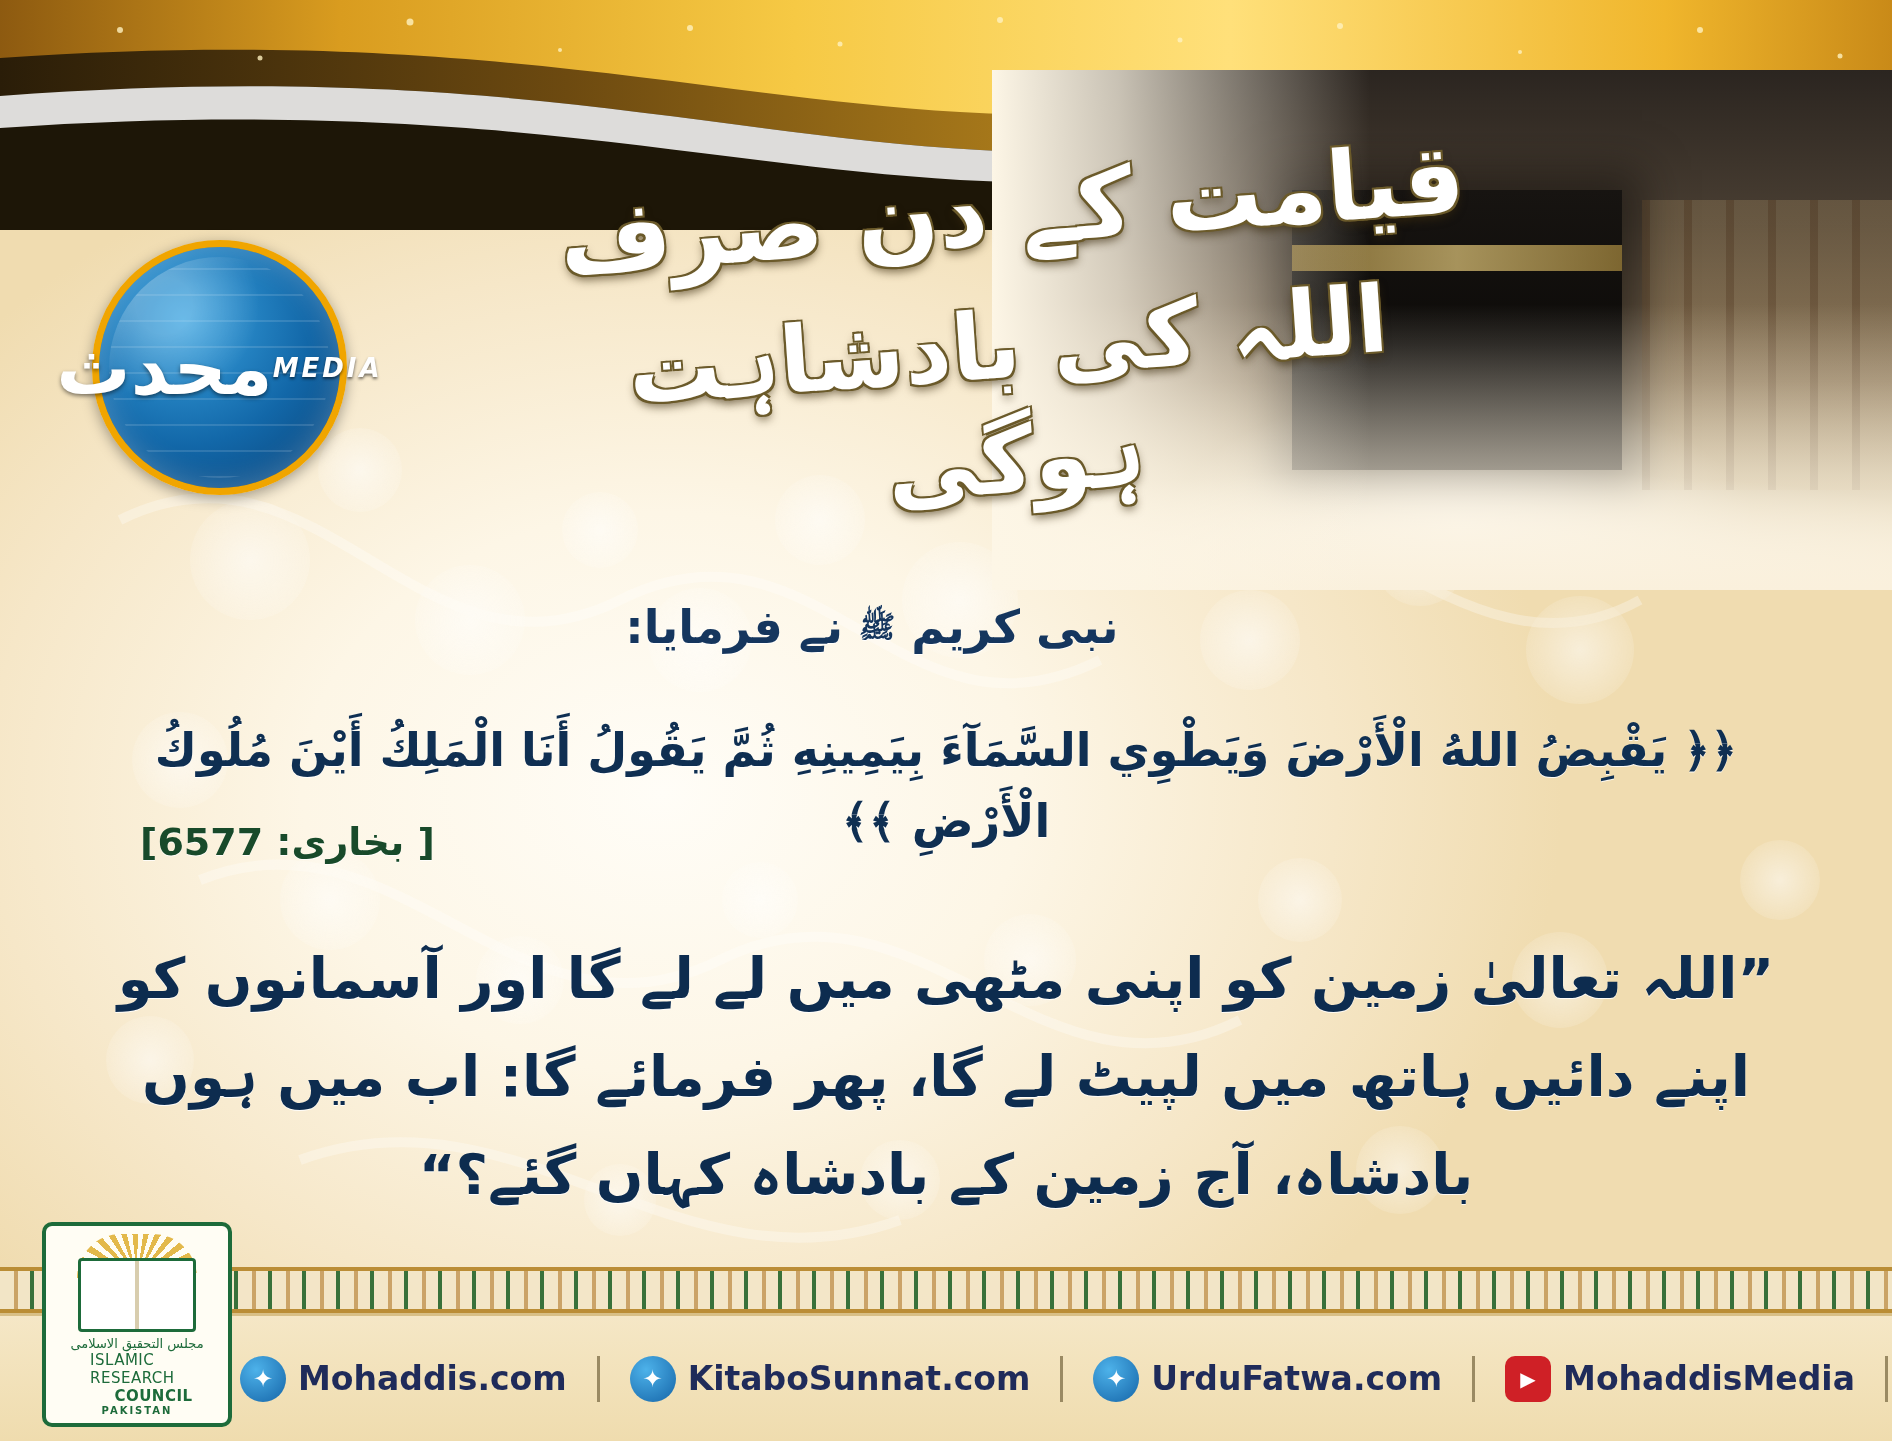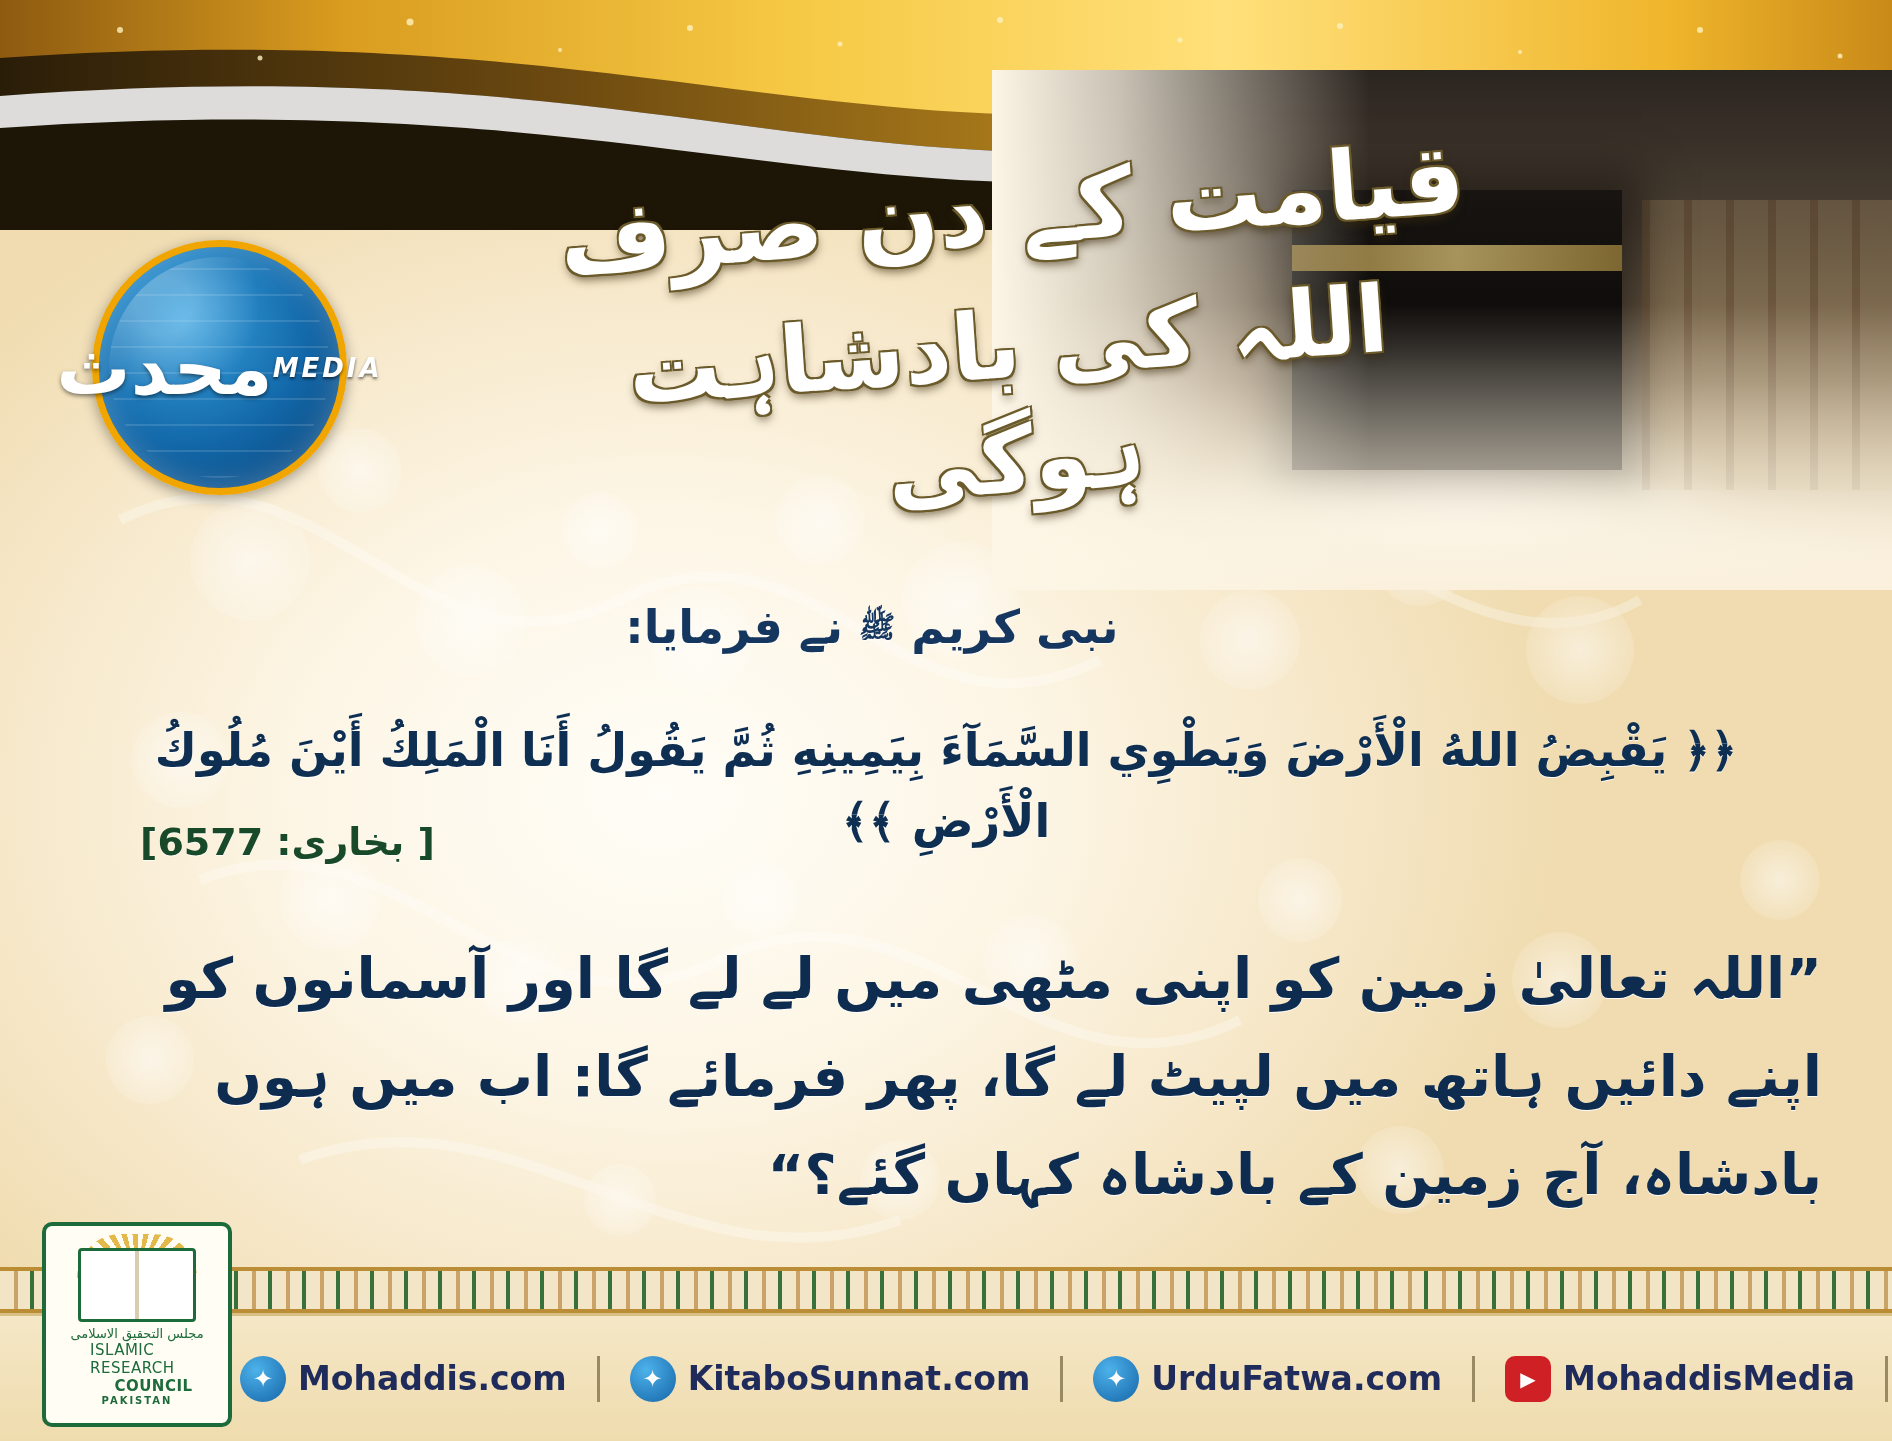--- a/index.html
+++ b/index.html
@@ -201,20 +201,21 @@
     text-shadow: 0 1px 0 rgba(255,255,255,.8);
   }
 
   
   .urdu {
     position: absolute;
     top: 930px;
     left: 70px;
     right: 70px;
     direction: rtl;
+    text-align: center;
     font-size: 56px;
     line-height: 1.75;
     font-weight: bold;
     color: #0d2c4f;
     text-shadow: 0 1px 0 rgba(255,255,255,.85);
   }
 
   
   .ornament {
     position: absolute;
@@ -282,20 +283,21 @@
     bottom: 14px;
     width: 190px;
     height: 205px;
     border: 4px solid #1d6b3a;
     border-radius: 10px;
     background: #fffdf4;
     display: flex;
     flex-direction: column;
     align-items: center;
     justify-content: flex-start;
+    padding-top: 10px;
   }
   .council .book {
     width: 118px; height: 74px;
     background:
       linear-gradient(90deg, #fff 0 48%, #d8cdae 48% 52%, #fff 52% 100%);
     border: 3px solid #1d6b3a;
     border-radius: 4px;
     position: relative;
     margin-top: 22px;
   }

